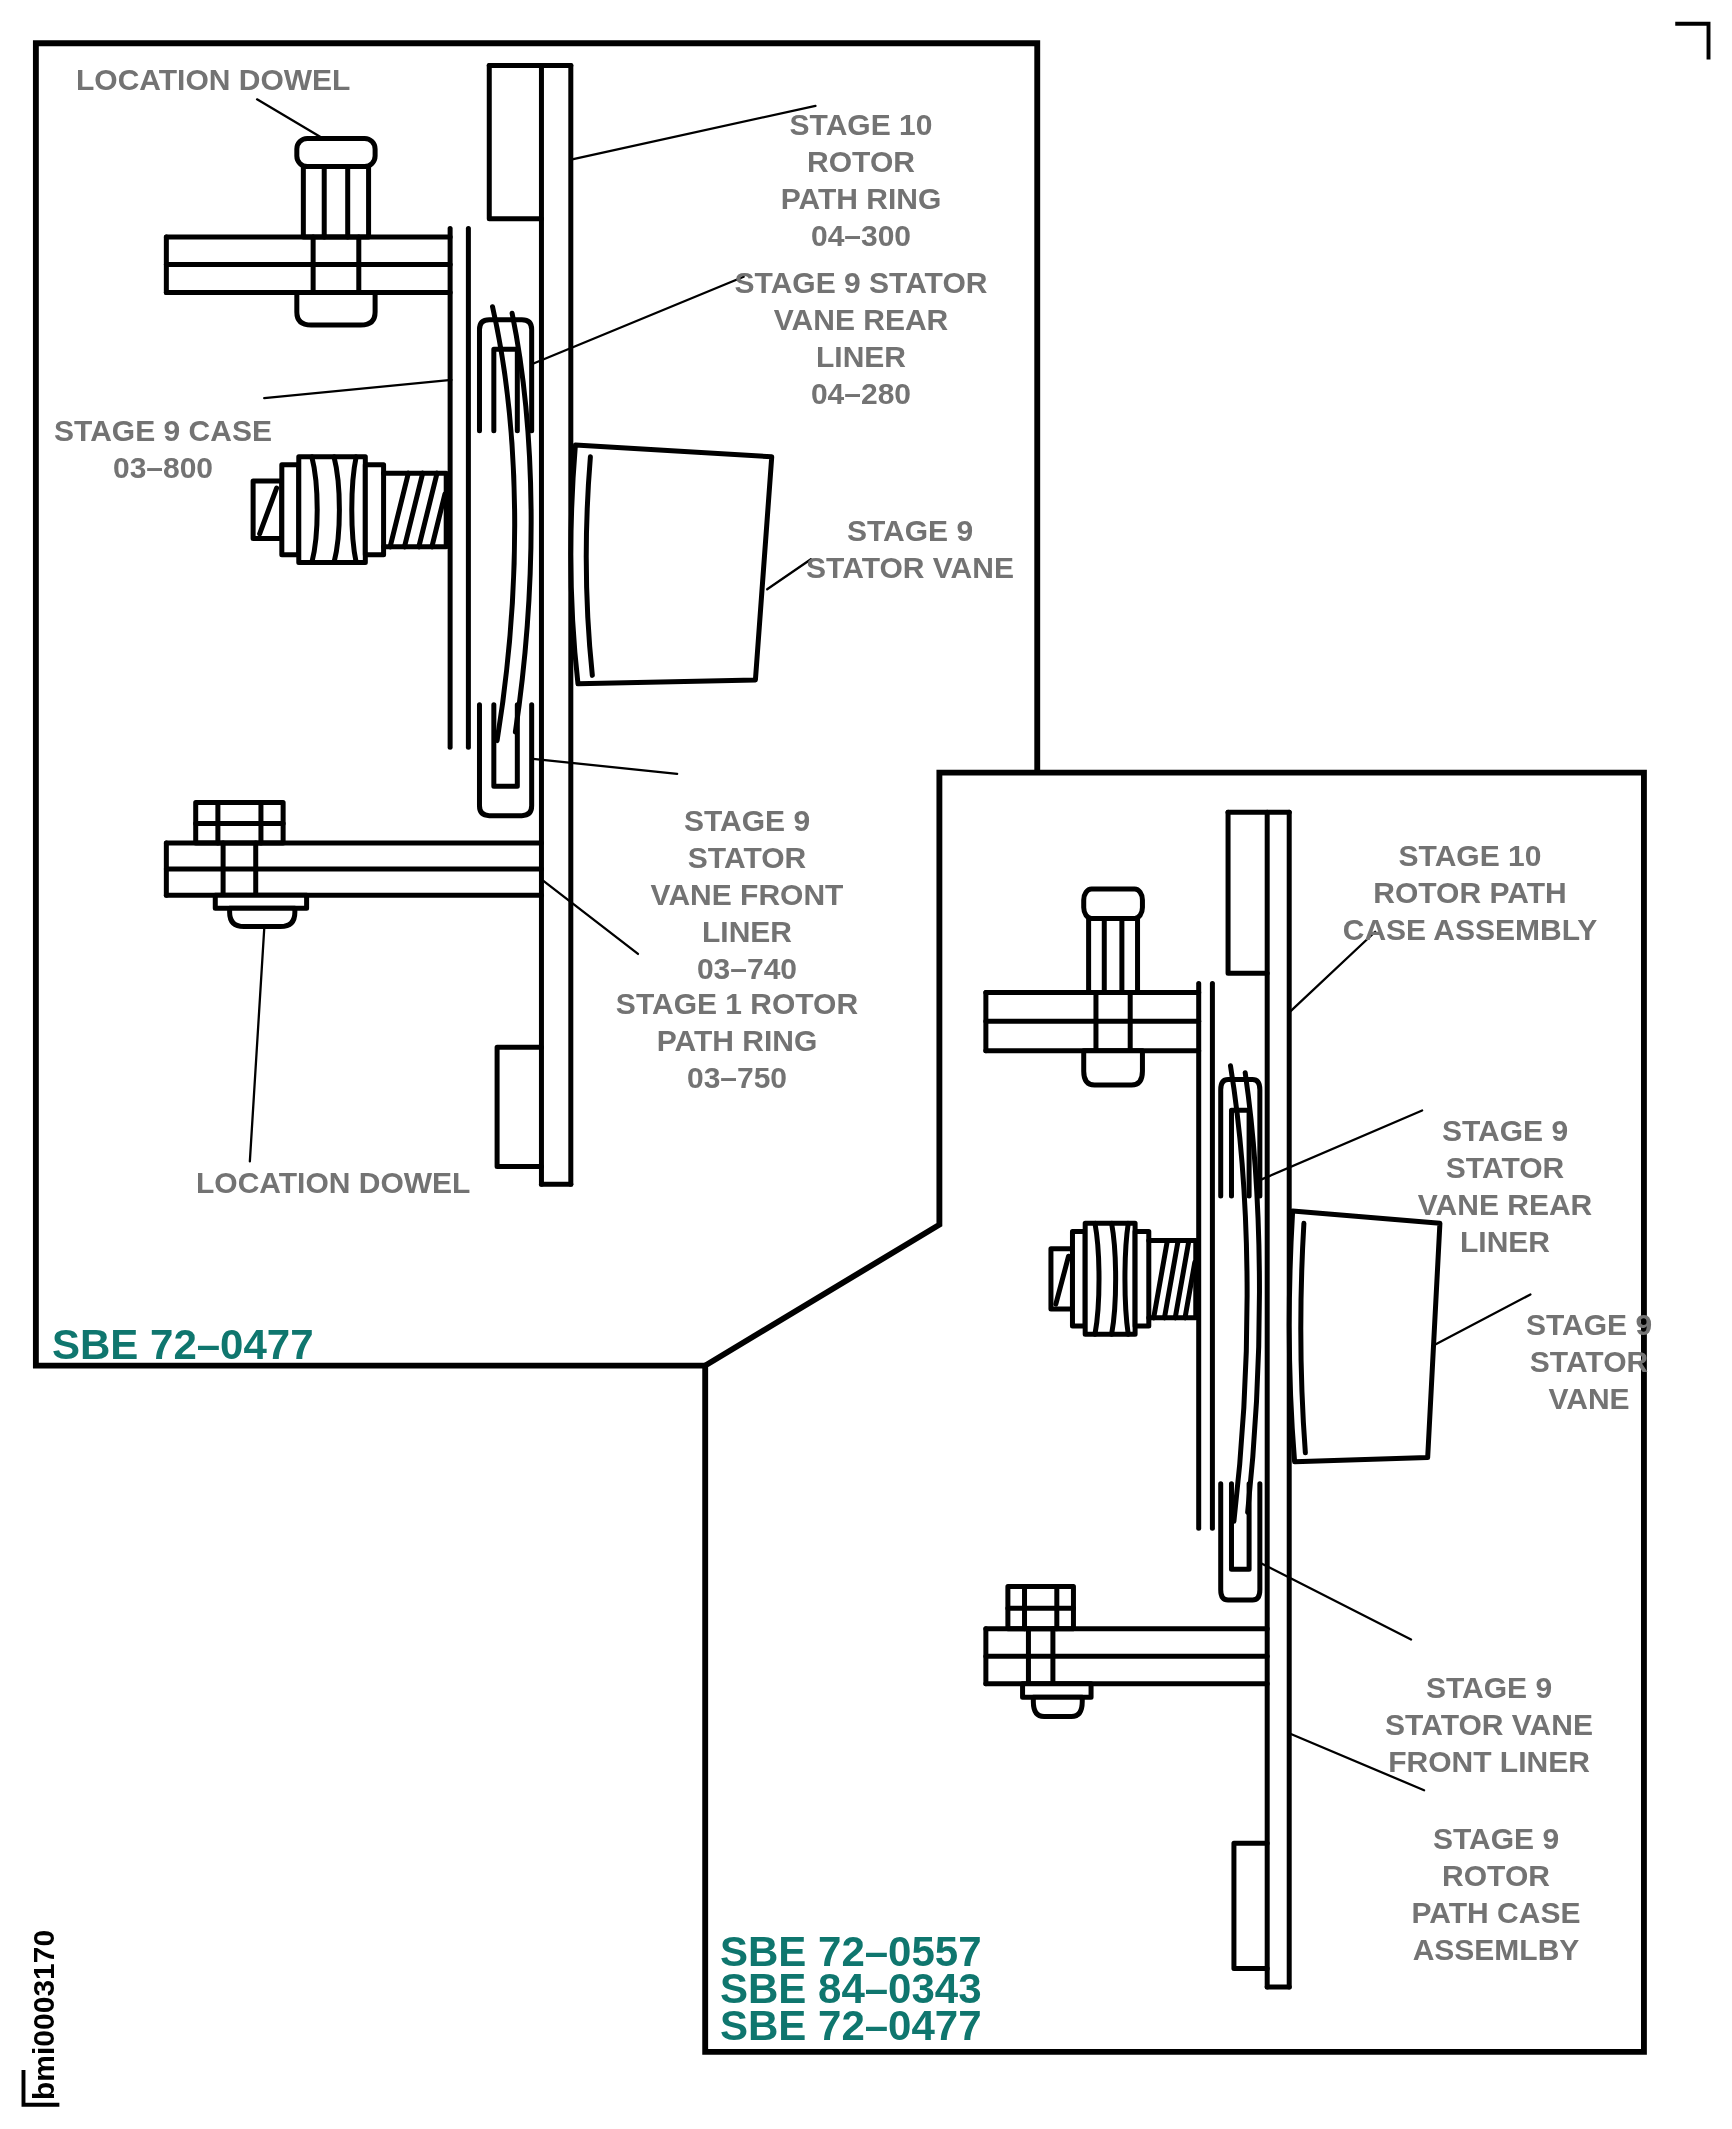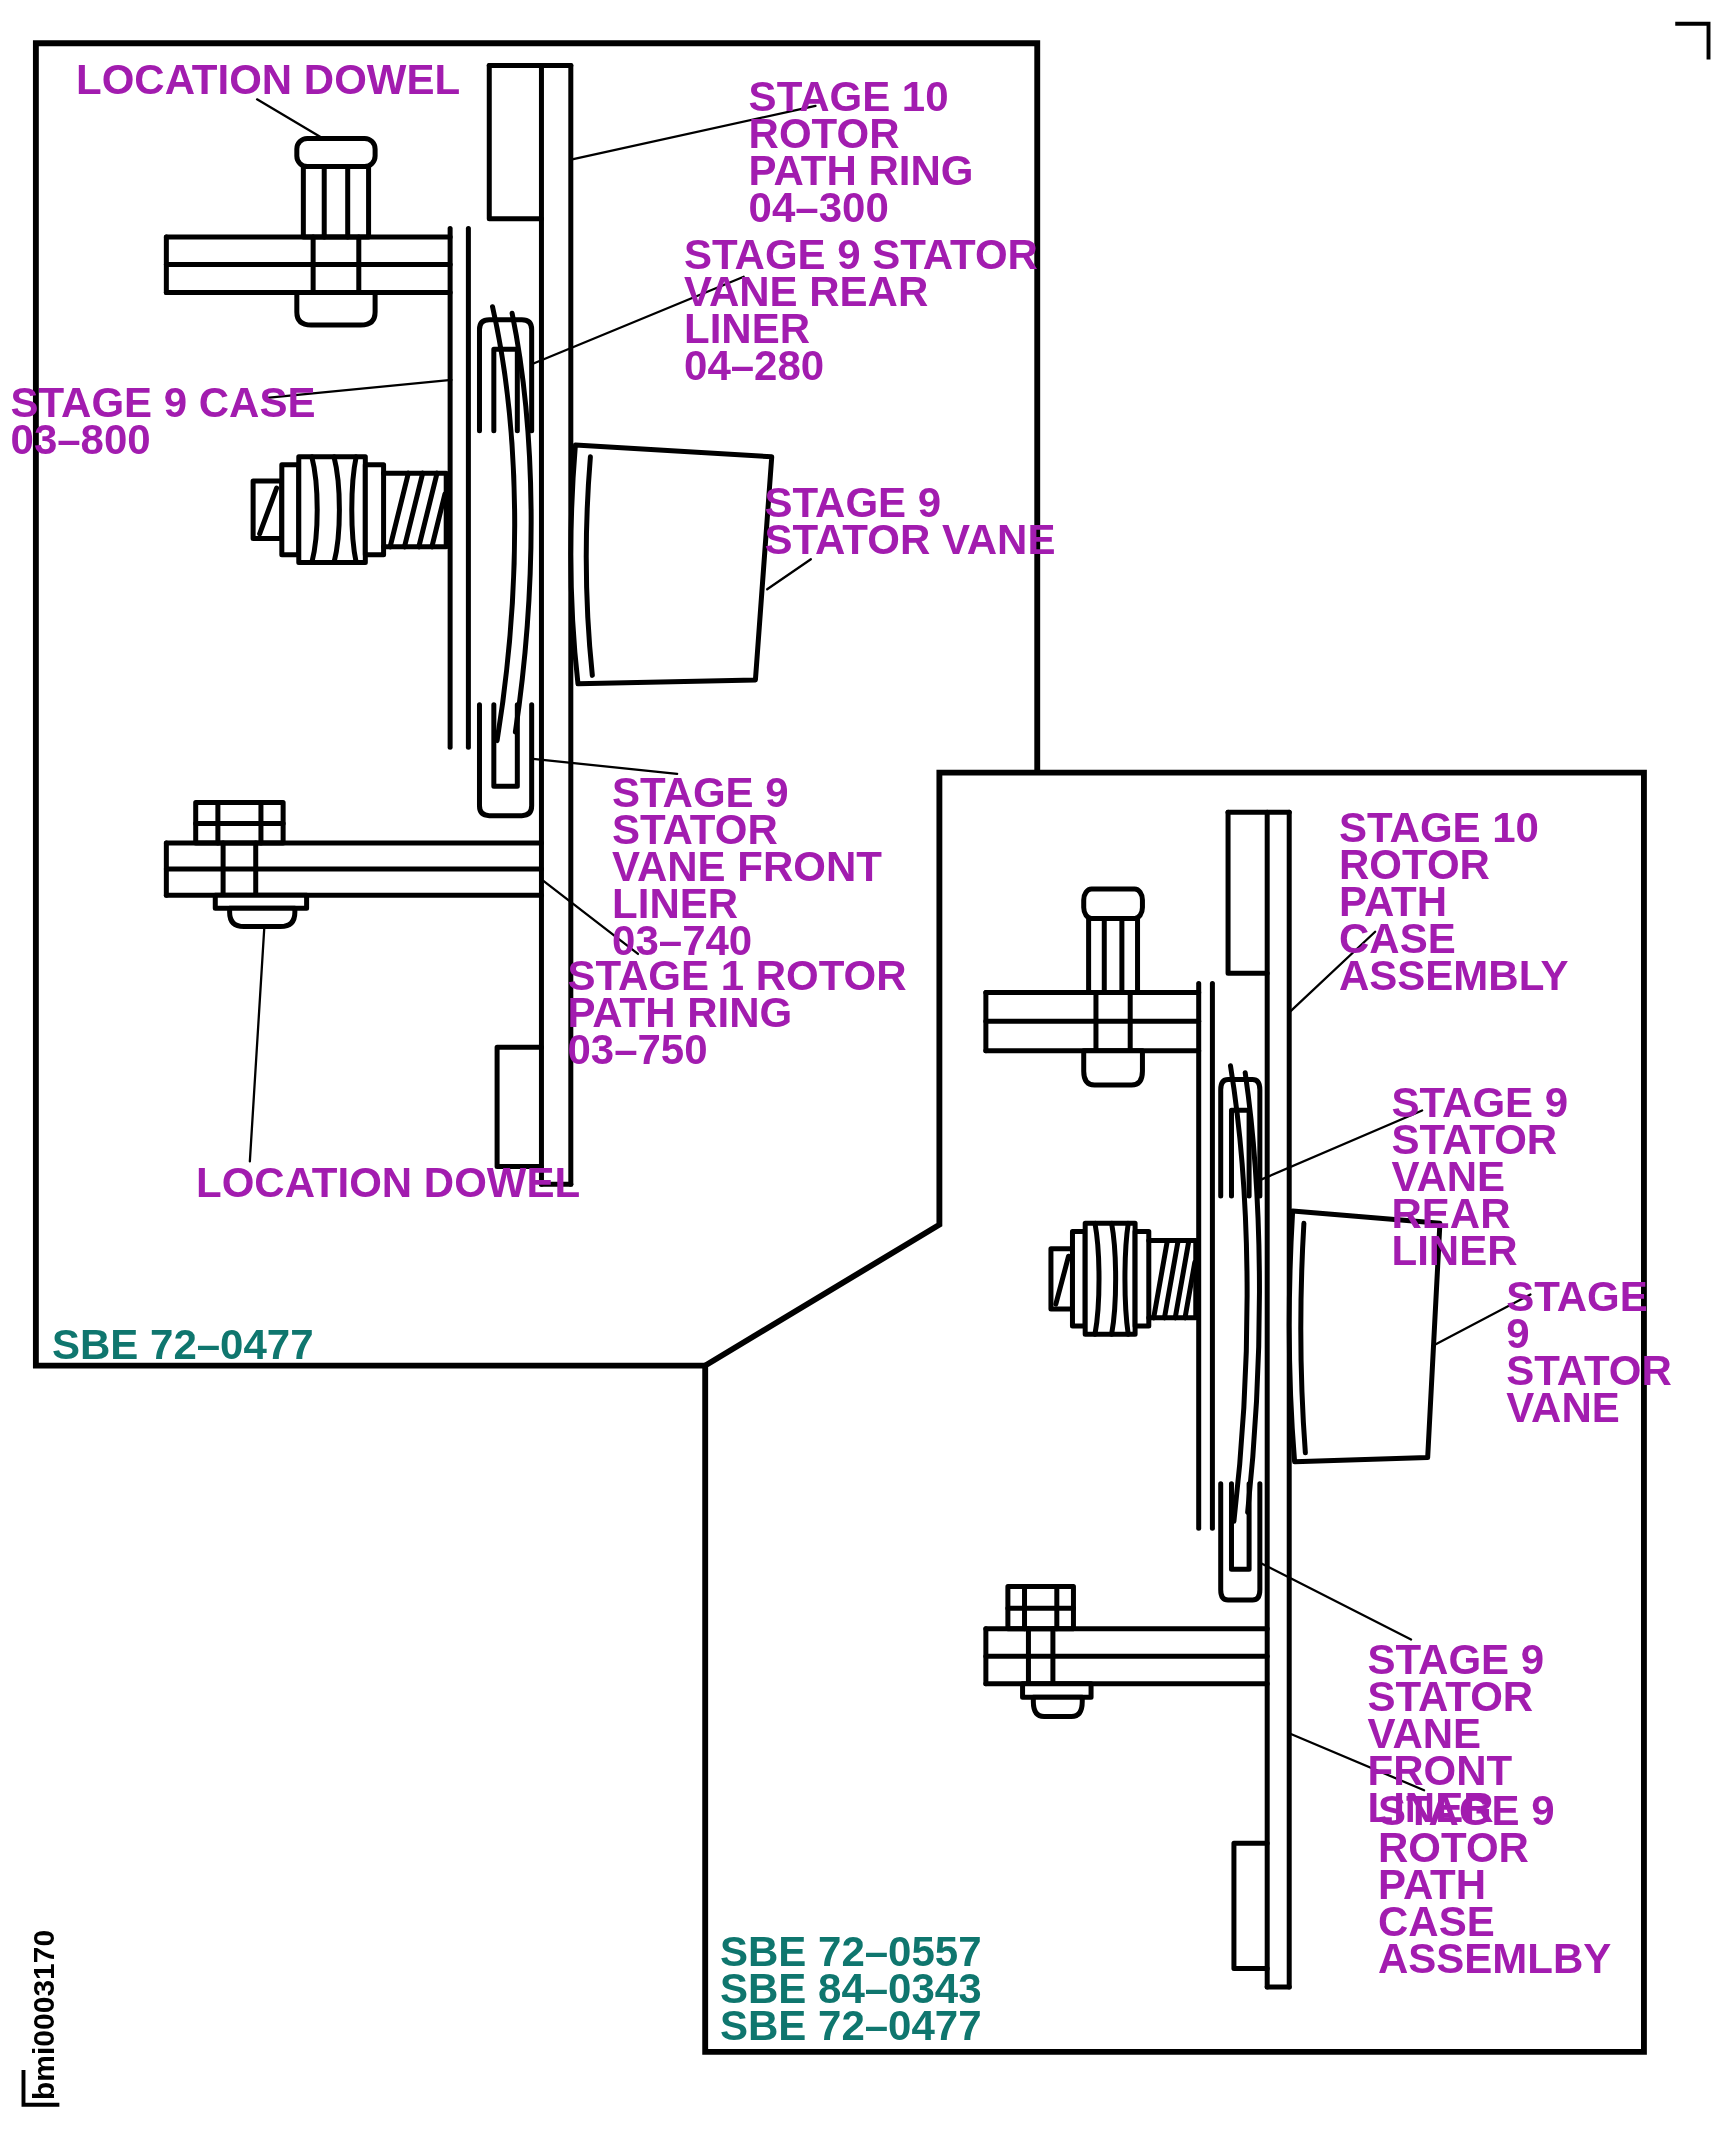--- a/index.html
+++ b/index.html
@@ -1,22 +1,22 @@
 <!DOCTYPE html>
 <html style="font-size:10.4px"><head>
 <meta charset="utf-8">
 <style>
   html,body{margin:0;padding:0;background:#ffffff;}
   body{width:1732px;height:2129px;position:relative;overflow:hidden;
        font-family:"Liberation Sans", sans-serif;}
   #stage{position:absolute;left:0;top:0;width:1732px;height:2129px;}
   svg{position:absolute;left:0;top:0;}
-  .lbl{position:absolute;font-size:42px;font-weight:700;color:#a21caf;
+  .lbl{position:absolute;font-size:30px;font-weight:700;color:#737373;
        line-height:37px;white-space:pre-line;letter-spacing:0px;}
-  .c{transform:translateX(-50%);}
+  .c{text-align:center;transform:translateX(-50%);margin-top:28px;}
   .sbe{position:absolute;font-size:42px;font-weight:700;color:#0f766e;white-space:nowrap;}
   .imgcode{position:absolute;left:27px;top:2100px;font-size:30px;font-weight:700;color:#000;
            transform:rotate(-90deg);transform-origin:0 0;white-space:nowrap;}
   .d{fill:none;stroke:#000;stroke-width:5;stroke-linecap:round;stroke-linejoin:round;
      vector-effect:non-scaling-stroke;}
   .dw{fill:#ffffff;stroke:#000;stroke-width:5;stroke-linejoin:round;
       vector-effect:non-scaling-stroke;}
   .panel{fill:#ffffff;stroke:#000;stroke-width:9;stroke-linejoin:miter;}
   .leader{fill:none;stroke:#000;stroke-width:3.5;stroke-linecap:round;}
   .mark{fill:none;stroke:#000;stroke-width:6;stroke-linecap:square;}

